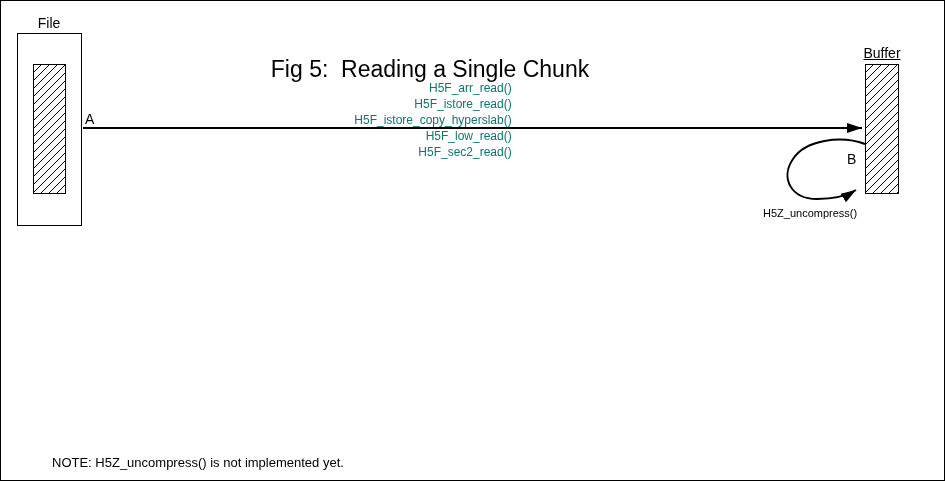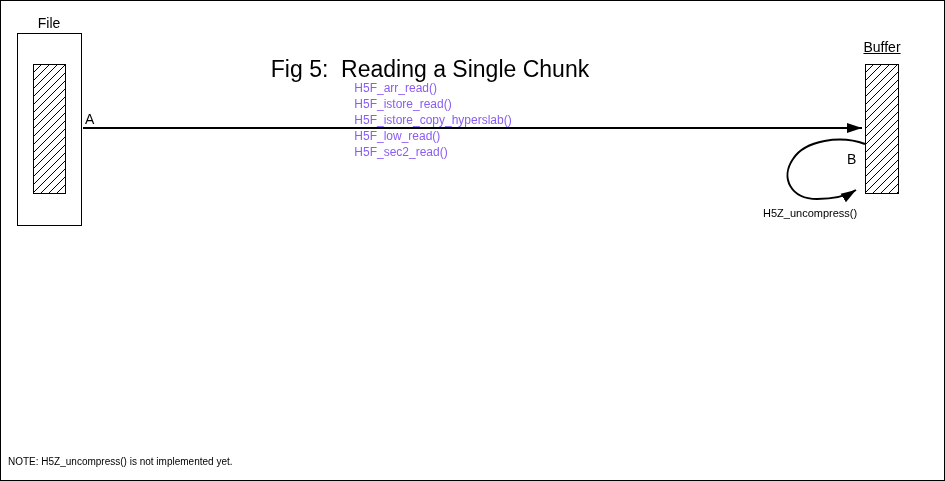--- a/index.html
+++ b/index.html
@@ -37,31 +37,32 @@
     transform: translateX(-50%);
   }
   .endpoint-label {
     font-size: 14px;
   }
   .call-stack {
     position: absolute;
     left: 432px;
     top: 79px;
     transform: translateX(-50%);
-    text-align: left;
+    text-align: right;
     font-size: 12px;
     line-height: 16px;
-    color: #8b5cf6;
+    color: #0f766e;
     white-space: nowrap;
   }
   .fn-label {
     font-size: 11px;
   }
   .note {
-    font-size: 10px;
+    font-size: 13px;
+    margin-left: 44px;
   }
 </style>
 </head>
 <body>
 
 <div id="canvas">
 
   <svg id="diagram-svg" width="945" height="481" viewBox="0 0 945 481">
     <defs>
       <pattern id="hatch" patternUnits="userSpaceOnUse" width="8" height="8">
@@ -80,21 +81,21 @@
 
     <line x1="82" y1="127" x2="861" y2="127" stroke="#000000" stroke-width="2" marker-end="url(#arrowhead)"></line>
 
     <path d="M 864,143 C 840,134 804,139 792,158 C 779,177 790,198 816,198 C 833,198 847,194 855,189" fill="none" stroke="#000000" stroke-width="2" marker-end="url(#arrowhead)"></path>
   </svg>
 
   <div class="txt title" style="left:429px; top:11px;margin-top:45px;">Fig 5:  Reading a Single Chunk</div>
 
   <div class="txt box-label" style="left:48px; top:15px;">File</div>
 
-  <div class="txt box-label" style="left:881px; top:39px;text-decoration:underline;">Buffer</div>
+  <div class="txt box-label" style="left:881px; top:45px;text-decoration:underline;">Buffer</div>
 
   <div class="txt endpoint-label" style="left:84px; top:111px;">A</div>
 
   <div class="txt endpoint-label" style="left:846px; top:151px;">B</div>
 
   <div class="call-stack">
     <div>H5F_arr_read()</div>
     <div>H5F_istore_read()</div>
     <div>H5F_istore_copy_hyperslab()</div>
     <div>H5F_low_read()</div>

